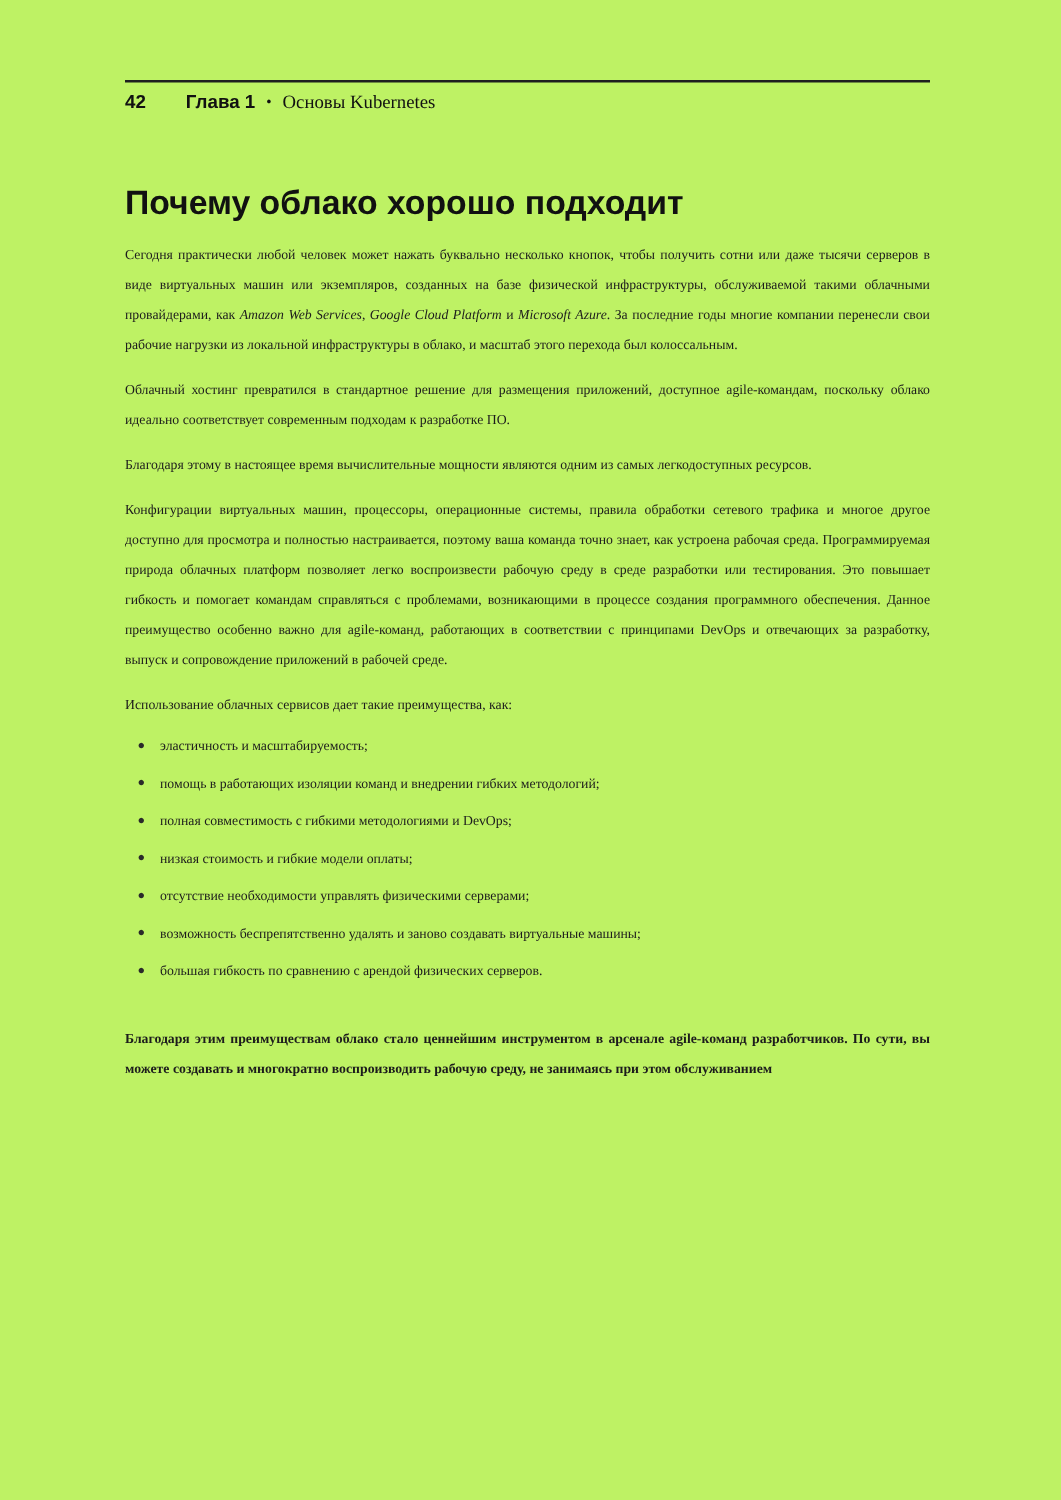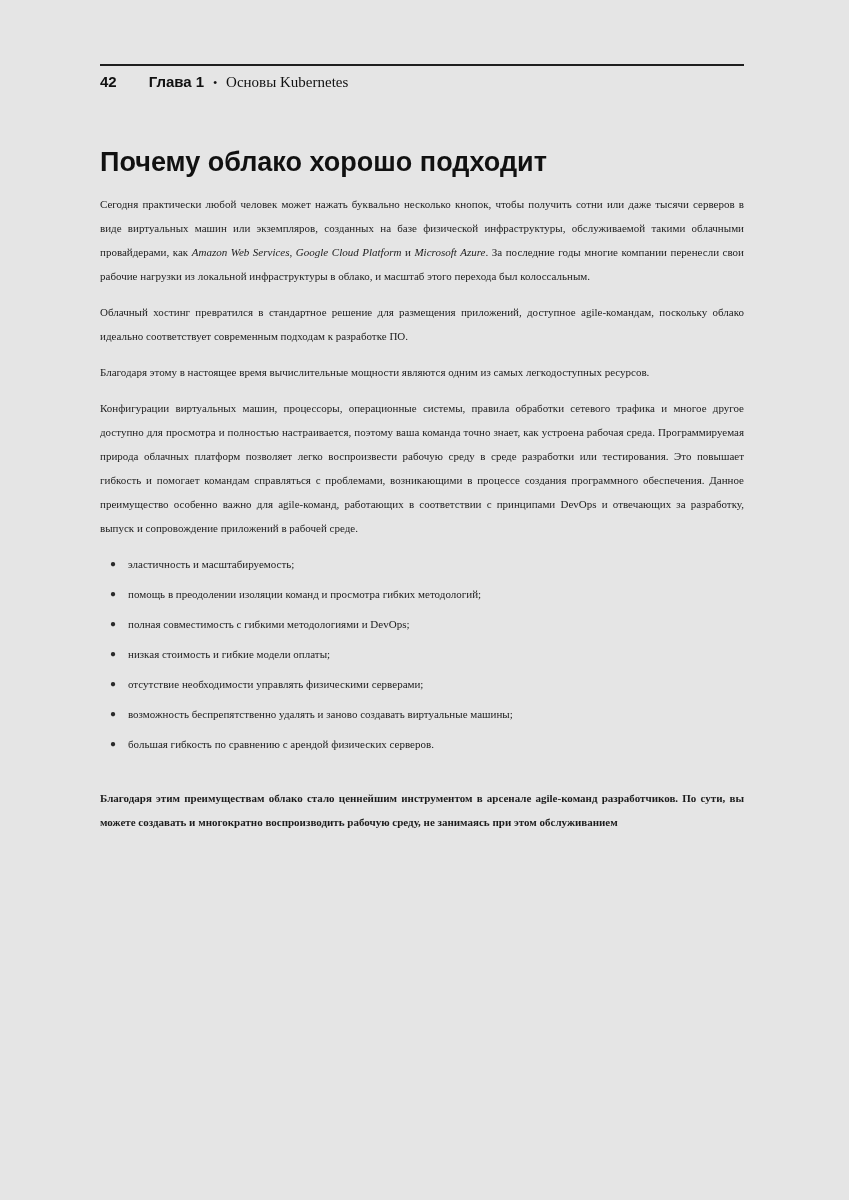--- a/index.html
+++ b/index.html
@@ -7,21 +7,21 @@
   body {
     width: 849px;
     height: 1200px;
     font-family: "Liberation Serif", serif;
     color: #1c1c1c;
   }
   .page {
     position: relative;
     width: 849px;
     height: 1200px;
-    background: #e5e5e5;
+    background: #bef264;
     padding: 64px 105px 0 100px;
     overflow: hidden;
   }
   .header-rule {
     border-top: 2px solid #1f1f1f;
     width: 100%;
     margin-bottom: 6px;
   }
   .running-head {
     font-family: "Liberation Sans", sans-serif;
@@ -98,29 +98,30 @@
   <h1><span>Почему облако хорошо подходит</span><br></h1>
 
   <p><span>Сегодня практически любой человек может нажать буквально несколько кнопок, чтобы получить сотни или даже тысячи серверов в виде виртуальных машин или экземпляров, созданных на базе физической инфраструктуры, обслуживаемой такими облачными провайдерами, как </span><em>Amazon Web Services</em><span>, </span><em>Google Cloud Platform</em><span> и </span><em>Microsoft Azure</em><span>. За последние годы многие компании перенесли свои рабочие нагрузки из локальной инфраструктуры в облако, и масштаб этого перехода был колоссальным.</span></p>
 
   <p>Облачный хостинг превратился в стандартное решение для размещения приложений, доступное agile-командам, поскольку облако идеально соответствует современным подходам к разработке ПО.</p>
 
   <p>Благодаря этому в настоящее время вычислительные мощности являются одним из самых легкодоступных ресурсов.</p>
 
   <p>Конфигурации виртуальных машин, процессоры, операционные системы, правила обработки сетевого трафика и многое другое доступно для просмотра и полностью настраивается, поэтому ваша команда точно знает, как устроена рабочая среда. Программируемая природа облачных платформ позволяет легко воспроизвести рабочую среду в среде разработки или тестирования. Это повышает гибкость и помогает командам справляться с проблемами, возникающими в процессе создания программного обеспечения. Данное преимущество особенно важно для agile-команд, работающих в соответствии с принципами DevOps и отвечающих за разработку, выпуск и сопровождение приложений в рабочей среде.</p>
 
+  <p class="list-intro">Использование облачных сервисов дает такие преимущества, как:</p>
 
   <ul class="benefits">
     <li>
         <span class="marker">●</span>
         <span class="li-text">эластичность и масштабируемость;</span>
       </li>
     <li>
         <span class="marker">●</span>
-        <span class="li-text">помощь в преодолении изоляции команд и просмотра гибких методологий;</span>
+        <span class="li-text">помощь в работающих изоляции команд и внедрении гибких методологий;</span>
       </li>
     <li>
         <span class="marker">●</span>
         <span class="li-text">полная совместимость с гибкими методологиями и DevOps;</span>
       </li>
     <li>
         <span class="marker">●</span>
         <span class="li-text">низкая стоимость и гибкие модели оплаты;</span>
       </li>
     <li>

